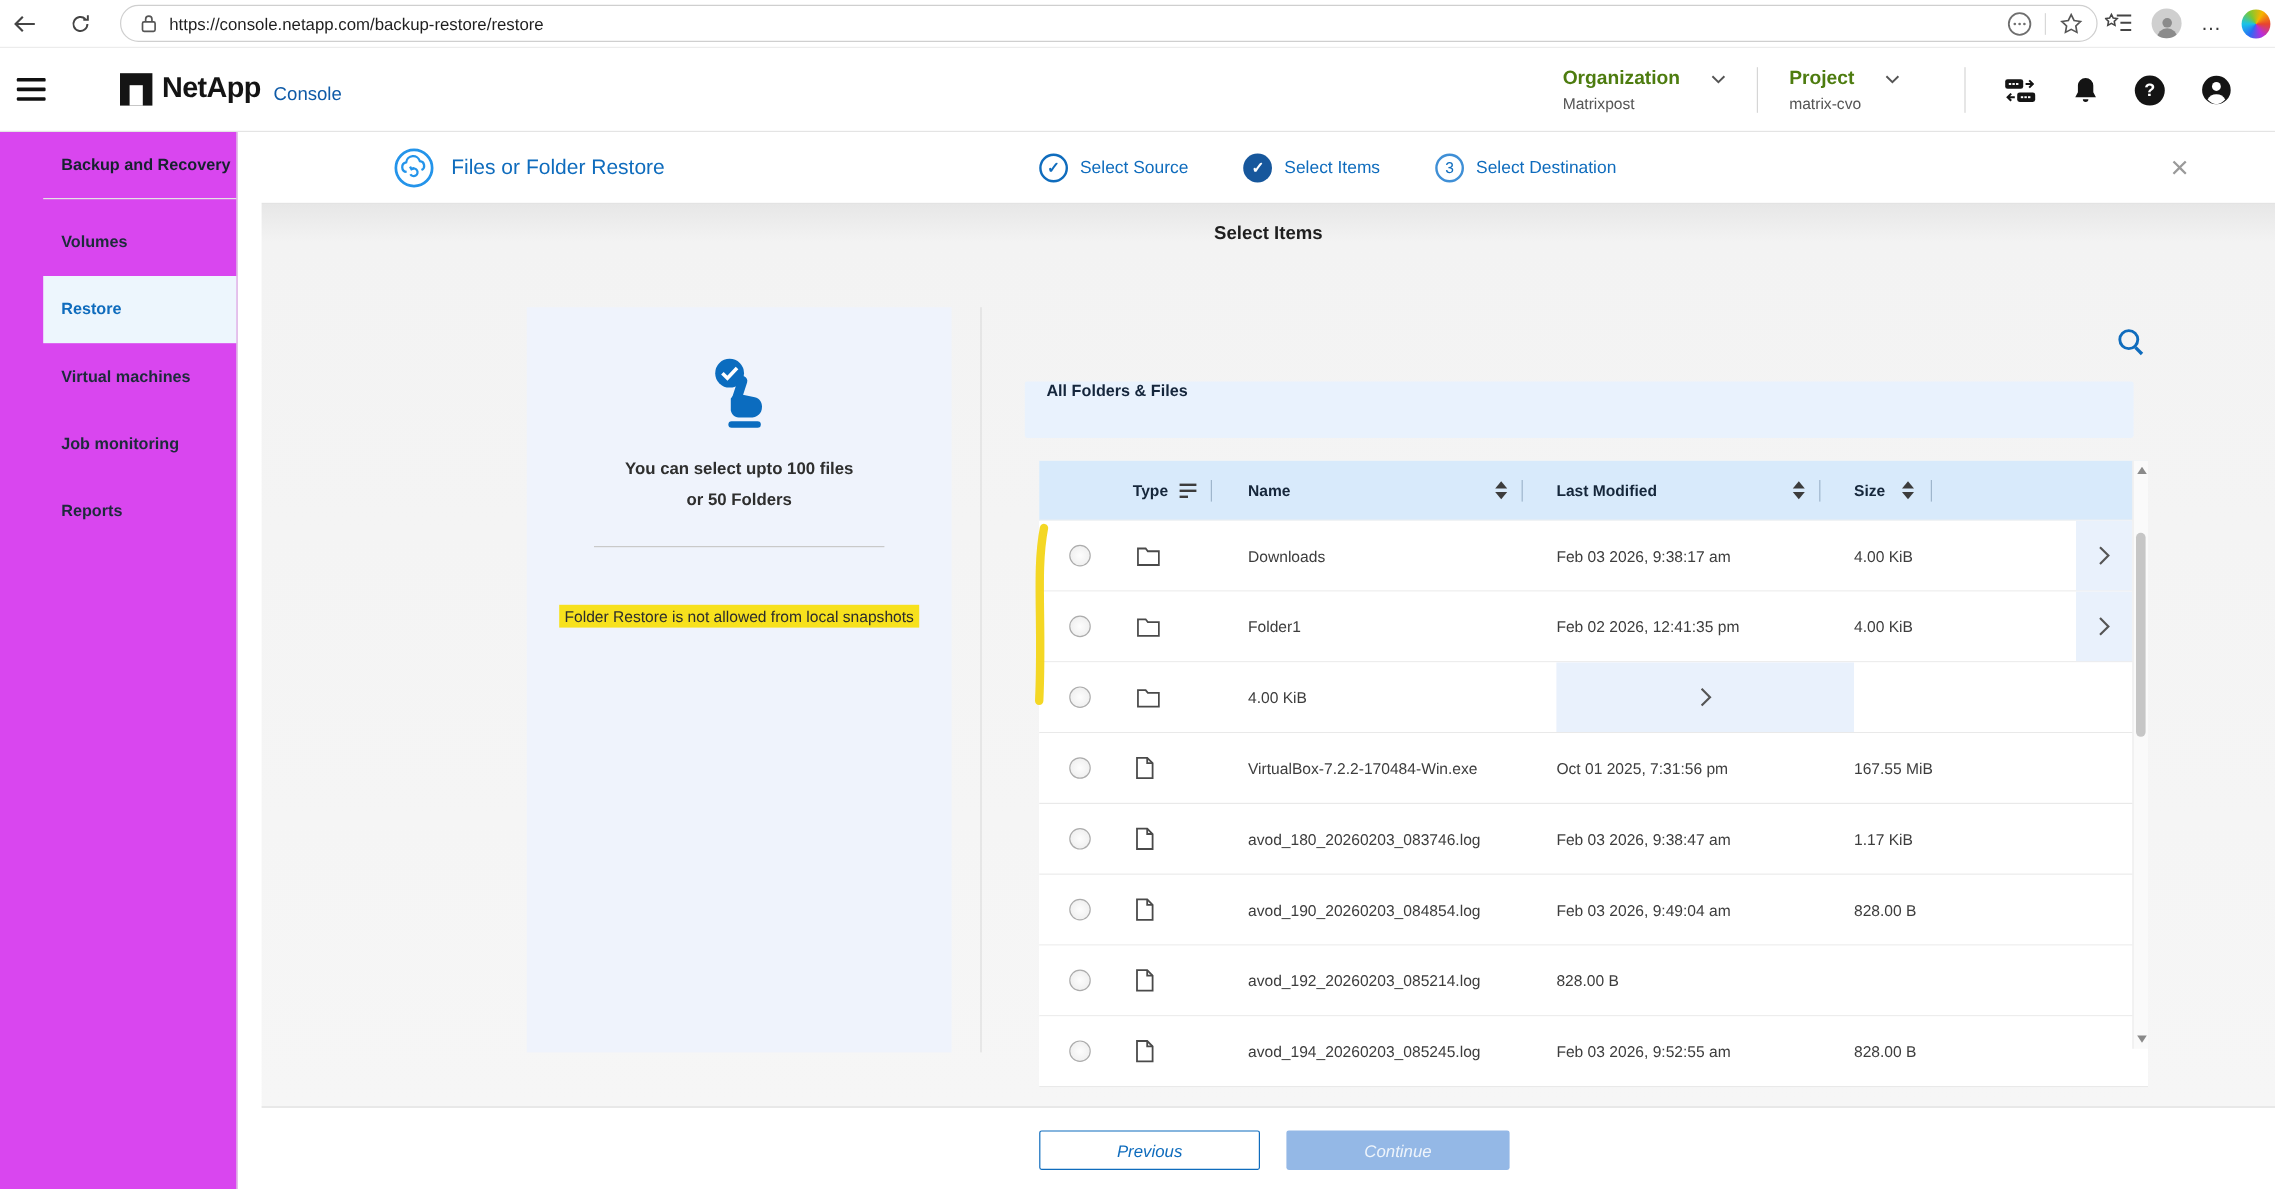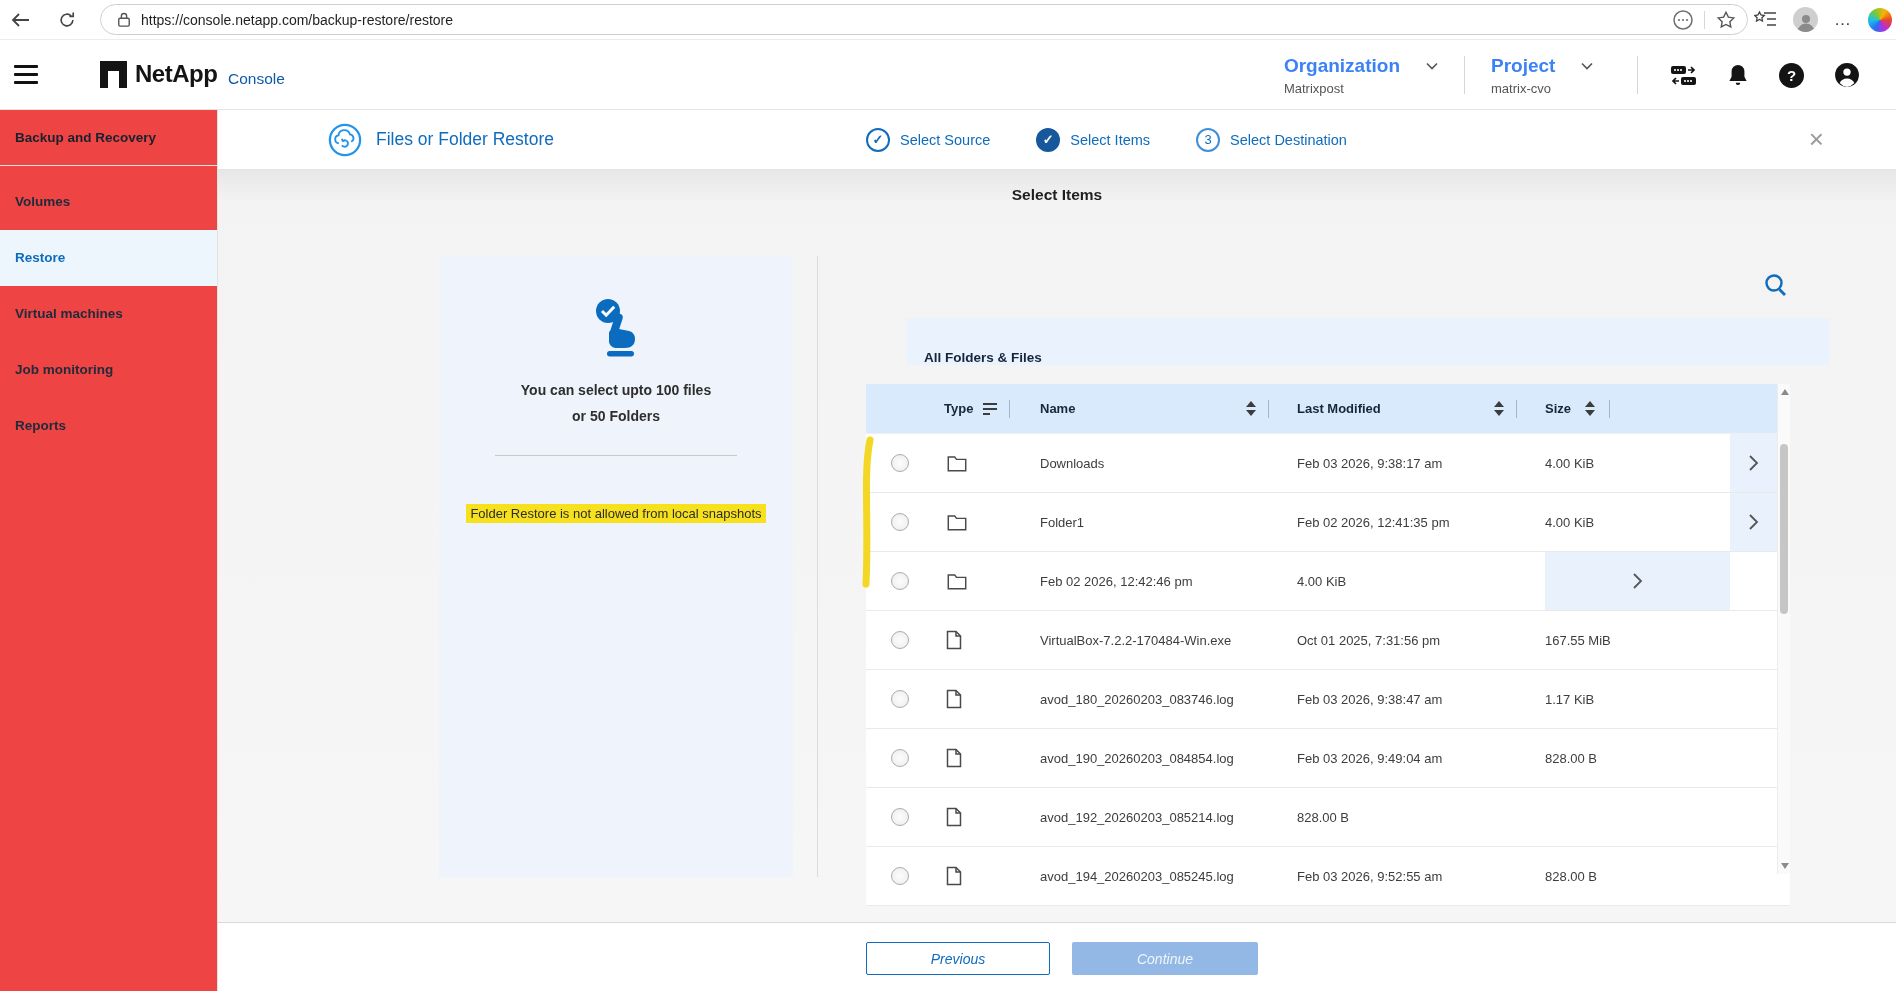--- a/index.html
+++ b/index.html
@@ -28,29 +28,29 @@
   .hamburger { position:absolute; left:14px; top:25px; width:24px; height:19px; display:flex; flex-direction:column; justify-content:space-between; cursor:pointer; }
   .hamburger i { display:block; height:2.6px; background:#111; border-radius:1px; }
   .brand { position:absolute; left:100px; top:20px; display:flex; align-items:center; }
   .logo-mark { width:27px; height:27px; background:#141414; position:relative; }
   .logo-mark::after { content:""; position:absolute; left:8px; right:8px; top:10px; bottom:0; background:#fff; }
   .brand-name { font-size:24px; font-weight:800; color:#141414; letter-spacing:-0.5px; margin-left:8px; }
   .product-name { position:absolute; left:228px; top:30px; font-size:15.5px; color:#0e5aa7; }
   .hdr-right { position:absolute; right:36px; top:0; height:70px; display:flex; align-items:center; }
   .selector { display:flex; flex-direction:column; justify-content:center; margin-right:26px; cursor:pointer; min-width:120px; }
   .sel-top { display:flex; align-items:center; gap:26px; }
-  .sel-label { font-size:19px; font-weight:700; color:#3b82f6; }
+  .sel-label { font-size:16px; font-weight:700; color:#4d7c0f; }
   .sel-value { font-size:13px; color:#555; margin-top:4px; }
   .hdr-sep { width:1px; height:38px; background:#d6d6d6; margin:0 26px 0 0; }
   .hdr-icons { display:flex; align-items:center; gap:30px; margin-left:6px; }
   .hdr-icon { cursor:pointer; }
   .help-circle { width:25px; height:25px; border-radius:50%; background:#141414; color:#fff; font-size:15px; font-weight:700; display:flex; align-items:center; justify-content:center; }
 
   
-  .sidebar { position:absolute; left:0; top:110px; width:218px; height:881px; background:#ef4444; border-right:1px solid #e2e2e2; }
+  .sidebar { position:absolute; left:0; top:110px; width:198px; height:881px; background:#d946ef; border-right:1px solid #e2e2e2;padding-left:36px; }
   .nav-item { height:56px; line-height:56px; padding-left:15px; font-size:13.5px; font-weight:700; color:#1d2b3a; cursor:pointer; }
   .nav-item.section { border-bottom:1px solid #e4e4e4; margin-bottom:8px; color:#16222e; }
   .nav-item.active { background:#edf6fd; color:#0f6cbd; }
 
   
   .wizard-header { position:absolute; left:218px; top:110px; width:1678px; height:60px; background:#fff; border-bottom:1px solid #e3e3e3;text-align:right; }
   .wizard-title-group { position:absolute; left:110px; top:0; height:100%; display:flex; align-items:center; gap:14px; }
   .wizard-icon { width:34px; height:34px; }
   .wizard-title { font-size:17.5px; color:#0f6cbd; }
   .steps { position:absolute; left:648px; top:0; height:100%; display:flex; align-items:center; gap:46px; }
@@ -72,21 +72,21 @@
   .info-line1 { position:absolute; top:126px; width:100%; text-align:center; font-size:14px; font-weight:600; color:#2e2e2e; }
   .info-line2 { position:absolute; top:152px; width:100%; text-align:center; font-size:14px; font-weight:600; color:#2e2e2e; }
   .info-divider { position:absolute; left:56px; top:199px; width:242px; height:1px; background:#c9c9c9; }
   .info-note-wrap { position:absolute; top:248px; width:100%; text-align:center; }
   .info-note { display:inline-block; background:#f7e11d; color:#2c2c2c; font-size:13px; padding:2px 4px; }
 
   .v-divider { position:absolute; left:599px; top:86px; width:1px; height:621px; background:#dcdcdc; }
 
   .search-btn { position:absolute; left:1545px; top:102px; width:28px; height:28px; cursor:pointer; }
 
-  .group-bar { position:absolute; left:688px; top:148px; width:924px; height:47px; background:#e9f2fd; border-radius:2px; display:flex; align-items:flex-end; padding-left:18px; font-size:13.5px; font-weight:700; color:#15263c; }
+  .group-bar { position:absolute; left:636px; top:148px; width:924px; height:47px; background:#e9f2fd; border-radius:2px; display:flex; align-items:flex-start; padding-left:18px; font-size:13.5px; font-weight:700; color:#15263c; }
 
   
   .table { position:absolute; left:648px; top:214px; width:924px; background:#fff; }
   .thead { display:grid; grid-template-columns:78px 96px 257px 248px 232px; height:50px; background:#d8eafb; padding-right:13px; border-bottom:1px solid #f0f0f0; }
   .thead::before { content:""; }
   .th { display:flex; align-items:center; font-size:13px; font-weight:700; color:#16273b; cursor:pointer; }
   .th-label { white-space:nowrap; }
   .th .icon-filter { margin-left:10px; }
   .th .th-sep { width:1px; height:18px; background:#9fb6cc; margin-left:12px; }
   .th.sort.right-icon .icon-sort { margin-left:auto; }
@@ -430,21 +430,20 @@
         <div class="row folder">
           <div class="cell">
             <span class="radio"></span>
           </div>
           <div class="cell type-icon">
             <svg class="folder-glyph" width="22" height="19" viewBox="0 0 24 20">
               <path d="M2.5 3h7l2 2.5h10V18h-19z" fill="none" stroke="#4a4a4a" stroke-width="1.6"></path>
             </svg>
 
           </div>
-          <div class="cell">Feb 02 2026, 12:42:46 pm</div>
           <div class="cell">4.00 KiB</div>
           <div class="cell chevron-cell">
             <svg class="chev" width="11" height="18" viewBox="0 0 11 18">
               <path d="M2 2l7 7-7 7" fill="none" stroke="#555" stroke-width="1.8"></path>
             </svg>
           </div>
         </div>
 
         <div class="row file">
           <div class="cell">

